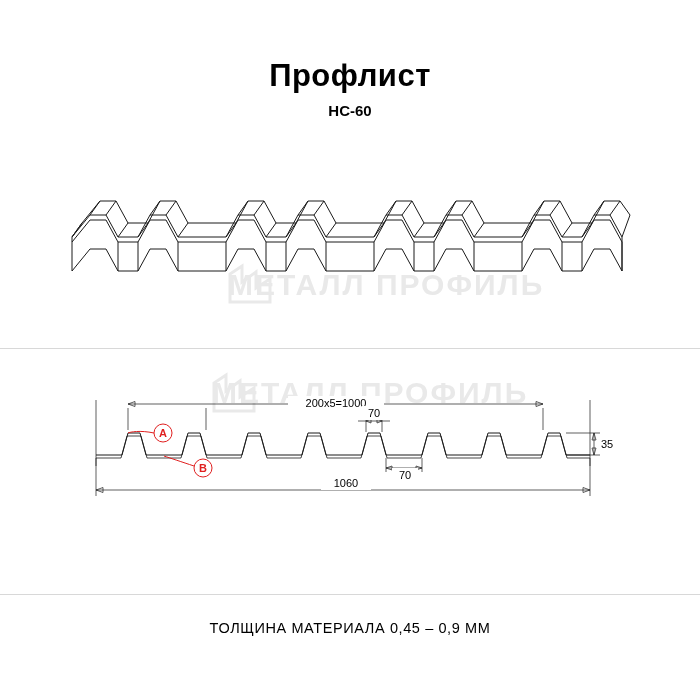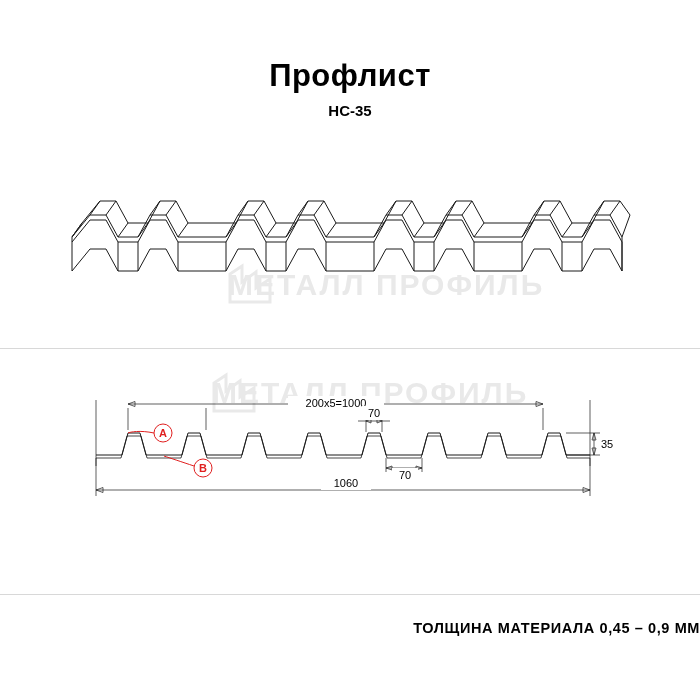--- a/index.html
+++ b/index.html
@@ -93,23 +93,23 @@
     width: 530px;
     height: 130px;
   }
 
   
   .footer {
     position: absolute;
     top: 620px;
     left: 0;
     width: 700px;
-    text-align: right;
+    text-align: center;
     font-size: 14.5px;
-    font-weight: bold;
+    font-weight: normal;
     letter-spacing: 0.6px;
     color: #000;
   }
 
   svg { display: block; overflow: visible; }
   .ln { fill: none; stroke: #1a1a1a; stroke-width: 1; stroke-linejoin: miter; stroke-linecap: butt; }
   .ln-thin { fill: none; stroke: #1a1a1a; stroke-width: 0.8; }
   .dim { fill: none; stroke: #1a1a1a; stroke-width: 0.7; }
   .red { fill: none; stroke: #e01f1f; stroke-width: 1; }
   .dimtext {
@@ -123,21 +123,21 @@
     font-weight: bold;
     fill: #e01f1f;
   }
 </style>
 </head>
 <body>
 
 <div class="page">
 
   <div class="title">Профлист</div>
-  <div class="subtitle">НС-35</div>
+  <div class="subtitle">НС-60</div>
 
   <div class="wm-logo wm-logo-1">
     <svg width="48" height="44" viewBox="0 0 48 44">
       <path d="M4 40 L4 12 L16 4 L16 20 L30 10 L30 26 L44 17 L44 40 Z" fill="none" stroke="#e9e9e9" stroke-width="3"></path>
     </svg>
   </div>
   <div class="wm wm-1">МЕТАЛЛ ПРОФИЛЬ</div>
 
   <div class="iso-wrap">
     <svg width="560" height="140" viewBox="0 0 560 140">

